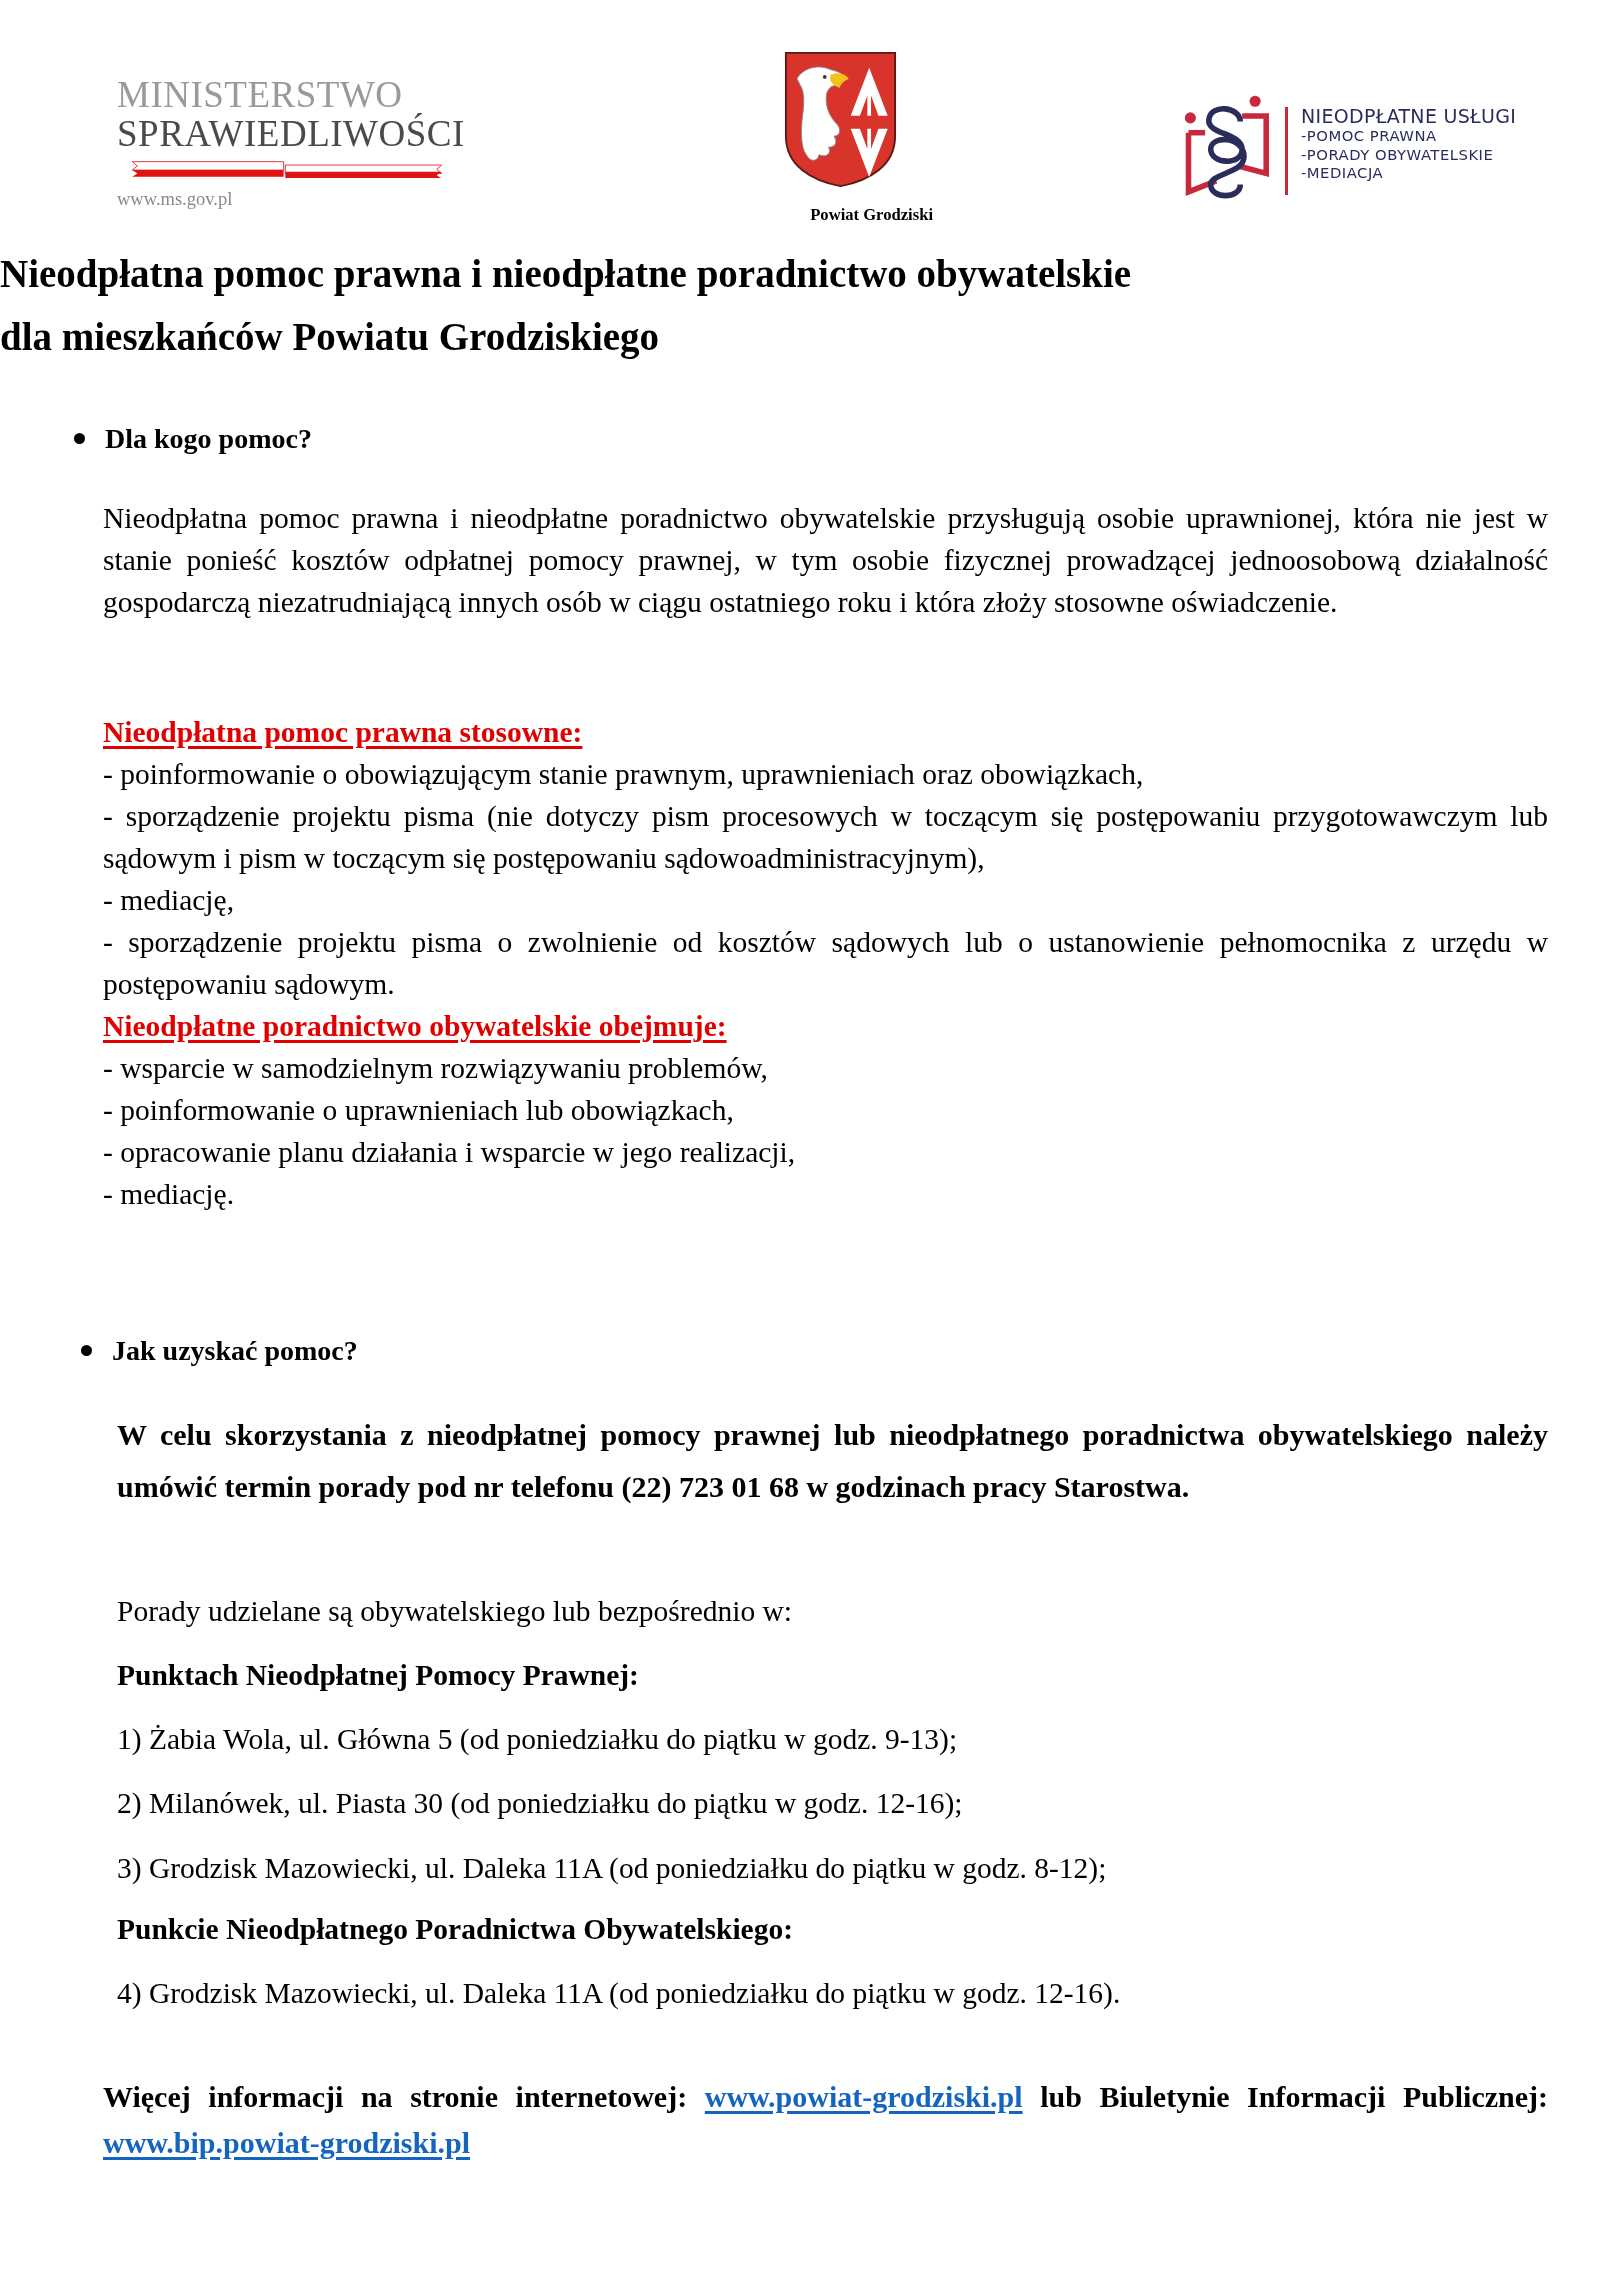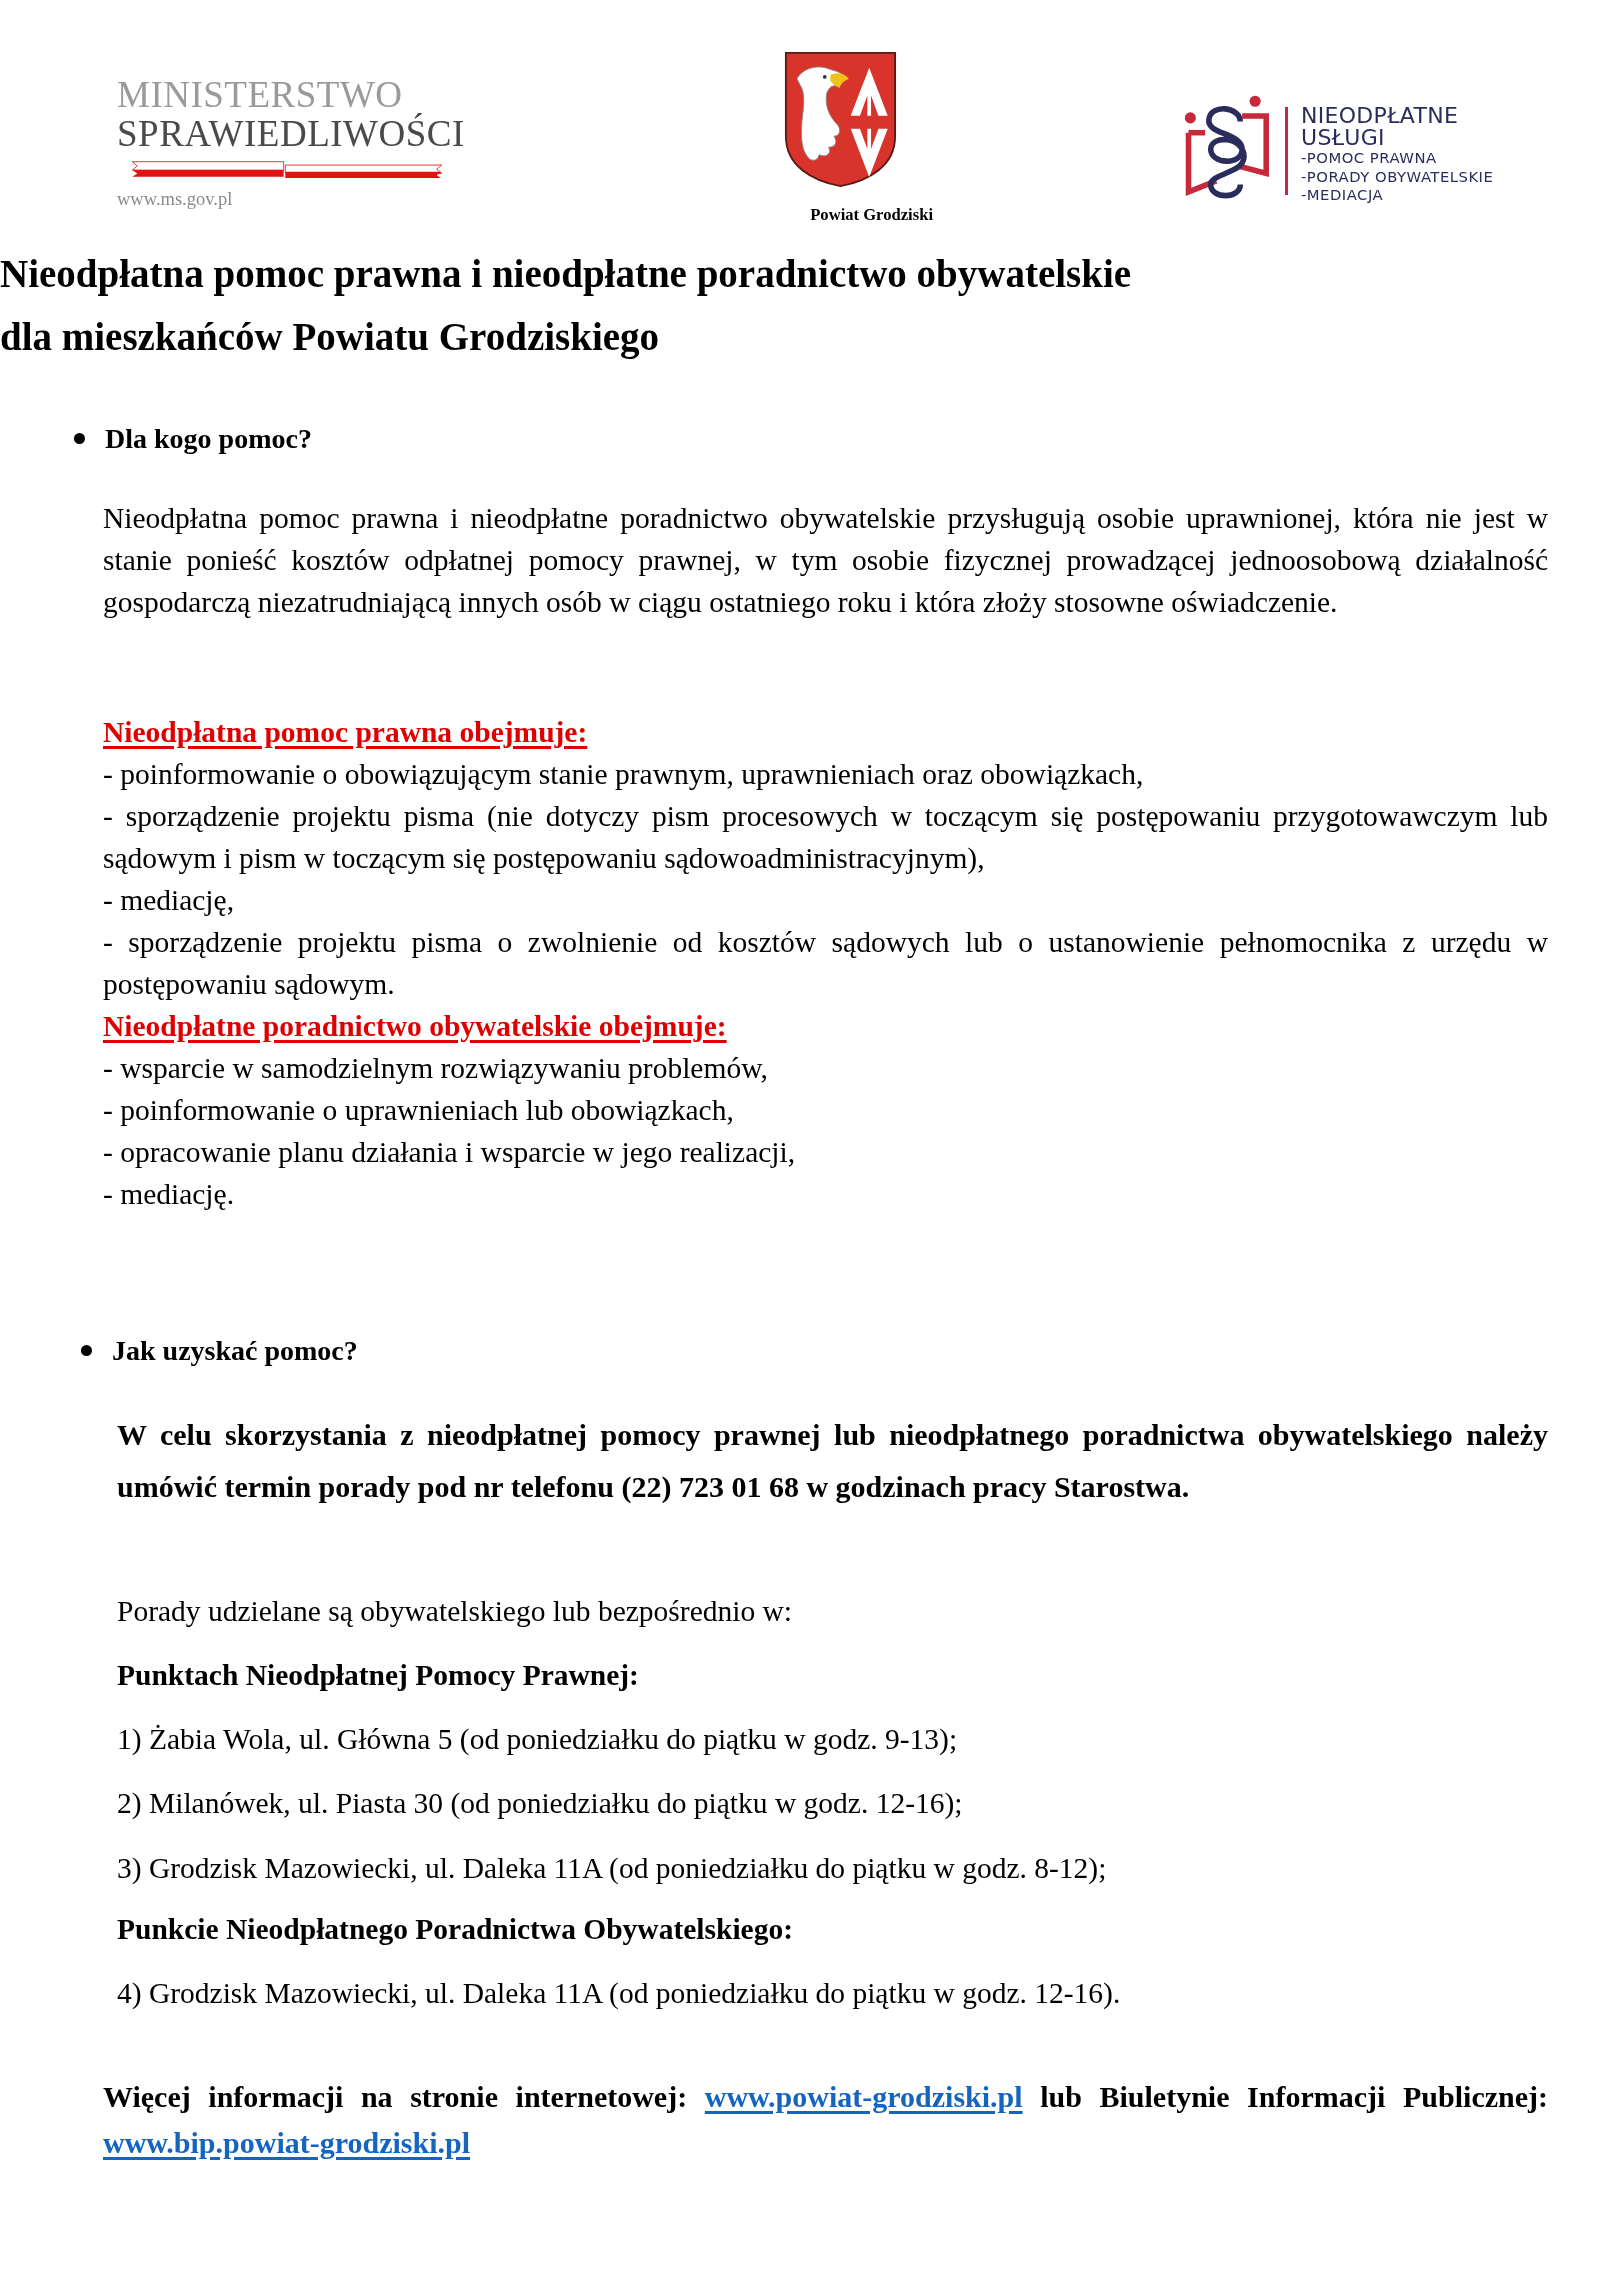--- a/index.html
+++ b/index.html
@@ -15,21 +15,21 @@
 
     .logo-powiat { position: absolute; left: 748px; top: 51px; width: 185px; text-align: right; }
     .logo-powiat .crest { display: block; margin: 0 auto; }
     .logo-powiat .caption { font-weight: bold; font-size: 16.6px; margin-top: 16.6px; }
 
     .logo-nu { position: absolute; left: 1170px; top: 92px; width: 378px; height: 111px; }
     .logo-nu .mark { position: absolute; left: 0; top: 0; }
     .logo-nu .divider { position: absolute; left: 115px; top: 14.8px; width: 2.8px; height: 88px; background: #c8283c; }
     .logo-nu .texts { position: absolute; left: 131px; top: 13px; font-family: "DejaVu Sans", sans-serif;
                       color: #2a2c5c; }
-    .logo-nu .t1 { font-size: 22px; line-height: 22px; letter-spacing: 0.3px; }
+    .logo-nu .t1 { font-size: 19px; line-height: 22px; letter-spacing: 0.3px; }
     .logo-nu .t2 { font-size: 14.8px; line-height: 18.5px; letter-spacing: 0.5px; }
 
     
     .title { position: absolute; left: 0; width: 1573px; text-align: left; font-weight: bold;
              font-size: 39px; line-height: 63px; top: 242px; }
 
     
     .bullet-head { position: absolute; font-weight: bold; font-size: 28px; }
     .bullet-head .dot { display: inline-block; width: 11px; height: 11px; border-radius: 50%;
                         background: #000; vertical-align: middle; margin-right: 20px; position: relative; top: -2.8px; }
@@ -104,21 +104,21 @@
 
 <div class="bullet-head" style="left:74px; top:423px;">
   <span class="dot"></span><span>Dla kogo pomoc?</span>
 </div>
 
 <div class="para" style="left:103px; top:497px; width:1445px;">
   <p>Nieodpłatna pomoc prawna i nieodpłatne poradnictwo obywatelskie przysługują osobie uprawnionej, która nie jest w stanie ponieść kosztów odpłatnej pomocy prawnej, w tym osobie fizycznej prowadzącej jednoosobową działalność gospodarczą niezatrudniającą innych osób w ciągu ostatniego roku i która złoży stosowne oświadczenie.</p>
 </div>
 
 <div class="para" style="left:103px; top:711px; width:1445px;">
-  <p class="red-head">Nieodpłatna pomoc prawna obejmuje:</p>
+  <p class="red-head">Nieodpłatna pomoc prawna stosowne:</p>
   <p class="item">- poinformowanie o obowiązującym stanie prawnym, uprawnieniach oraz obowiązkach,</p>
   <p class="item">- sporządzenie projektu pisma (nie dotyczy pism procesowych w toczącym się postępowaniu przygotowawczym lub sądowym i pism w toczącym się postępowaniu sądowoadministracyjnym),</p>
   <p class="item">- mediację,</p>
   <p class="item">- sporządzenie projektu pisma o zwolnienie od kosztów sądowych lub o ustanowienie pełnomocnika z urzędu w postępowaniu sądowym.</p>
   <p class="red-head">Nieodpłatne poradnictwo obywatelskie obejmuje:</p>
   <p class="item">- wsparcie w samodzielnym rozwiązywaniu problemów,</p>
   <p class="item">- poinformowanie o uprawnieniach lub obowiązkach,</p>
   <p class="item">- opracowanie planu działania i wsparcie w jego realizacji,</p>
   <p class="item">- mediację.</p>
 </div>

